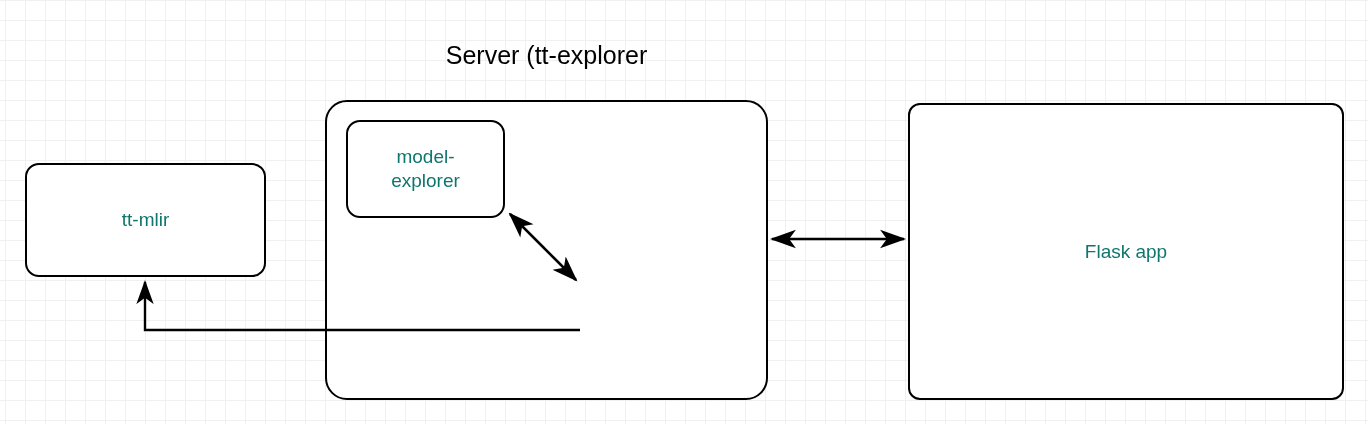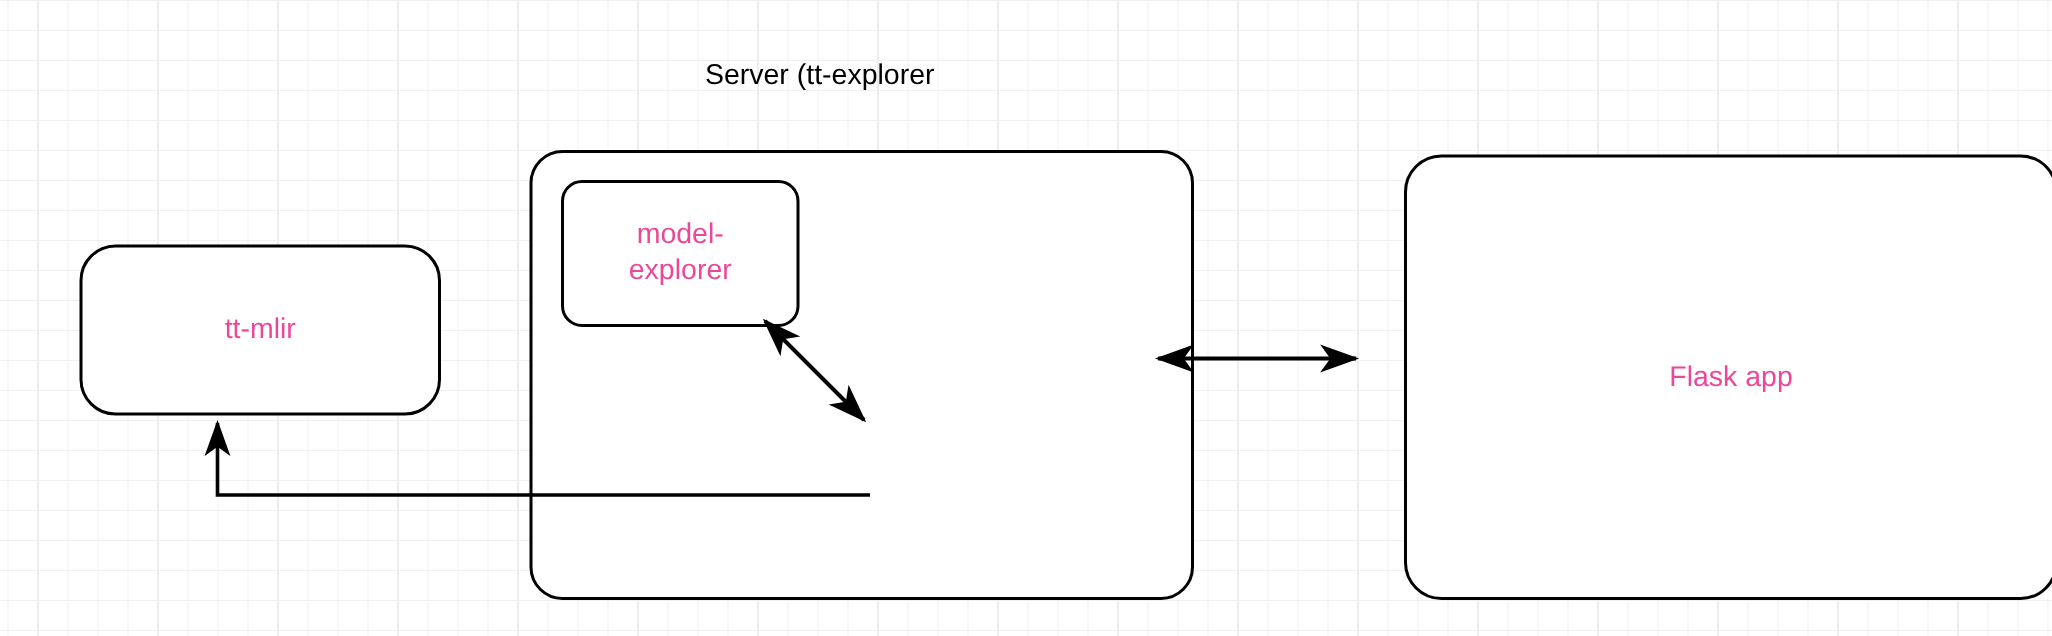--- a/index.html
+++ b/index.html
@@ -18,39 +18,38 @@
       linear-gradient(to right, #d5d5d5 1px, transparent 1px),
       linear-gradient(to bottom, #d5d5d5 1px, transparent 1px);
     background-size: 20px 20px, 20px 20px, 80px 80px, 80px 80px;
     background-position: 5px 0px, 0px 0px, 25px 0px, 0px 0px;
     overflow: hidden;
     font-family: "Liberation Sans", sans-serif;
   }
   .lane-title {
     position: absolute;
     text-align: center;
-    font-size: 19px;
+    font-size: 25px;
     color: #000000;
     white-space: nowrap;
     line-height: 1.2;
   }
   .node {
     position: absolute;
     box-sizing: border-box;
     background: #ffffff;
     border: 2.2px solid #000000;
     display: flex;
     align-items: center;
     justify-content: center;
     text-align: center;
     font-size: 19px;
-    color: #ec4899;
+    color: #0f766e;
     line-height: 1.25;
     z-index: 3;
-    margin-left: 28px;
   }
   .container-node {
     background: #ffffff;
     border: 2.6px solid #000000;
     z-index: 1;
   }
   .node-label {
     display: block;
     white-space: pre-line;
     padding: 0 6px;
@@ -70,21 +69,21 @@
 </style>
 </head>
 <body>
 
 <div id="canvas">
 
   <div class="lane-title" style="left:325px; top:40px; width:443px;">Server (tt-explorer</div>
 
   <div class="node container-node" style="left:325px; top:100px; width:443px; height:300px; border-radius:22px;"></div>
 
-  <div class="node container-node" style="left:908px; top:103px; width:436px; height:297px; border-radius:25px;text-align:center;">
+  <div class="node container-node" style="left:908px; top:103px; width:436px; height:297px; border-radius:12px;text-align:center;">
     <span class="node-label">Flask app</span>
   </div>
 
   <svg class="edges edges-under" viewBox="0 0 1368 424" xmlns="http://www.w3.org/2000/svg">
     <defs>
       <marker id="arrow-end" markerWidth="11" markerHeight="11" refX="9.2" refY="4" orient="auto" markerUnits="strokeWidth">
         <path d="M0,0.4 L10,4 L0,7.6 L2.6,4 Z" fill="#000000"></path>
       </marker>
       <marker id="arrow-start" markerWidth="11" markerHeight="11" refX="0.8" refY="4" orient="auto" markerUnits="strokeWidth">
         <path d="M10,0.4 L0,4 L10,7.6 L7.4,4 Z" fill="#000000"></path>
@@ -92,21 +91,21 @@
     </defs>
     <polyline points="580,330 145,330 145,282" fill="none" stroke="#000000" stroke-width="2.4" marker-end="url(#arrow-end)"></polyline>
   </svg>
 
   <div class="node" style="left:346px; top:120px; width:159px; height:98px; border-radius:14px;">
     <span class="node-label">model-
 explorer</span>
   </div>
 
 
-  <div class="node" style="left:25px; top:163px; width:241px; height:114px; border-radius:24px;">
+  <div class="node" style="left:25px; top:163px; width:241px; height:114px; border-radius:14px;">
     <span class="node-label">tt-mlir</span>
   </div>
 
   <svg class="edges" viewBox="0 0 1368 424" xmlns="http://www.w3.org/2000/svg">
     <defs>
       <marker id="arrow-end2" markerWidth="11" markerHeight="11" refX="9.2" refY="4" orient="auto" markerUnits="strokeWidth">
         <path d="M0,0.4 L10,4 L0,7.6 L2.6,4 Z" fill="#000000"></path>
       </marker>
       <marker id="arrow-start2" markerWidth="11" markerHeight="11" refX="0.8" refY="4" orient="auto" markerUnits="strokeWidth">
         <path d="M10,0.4 L0,4 L10,7.6 L7.4,4 Z" fill="#000000"></path>

